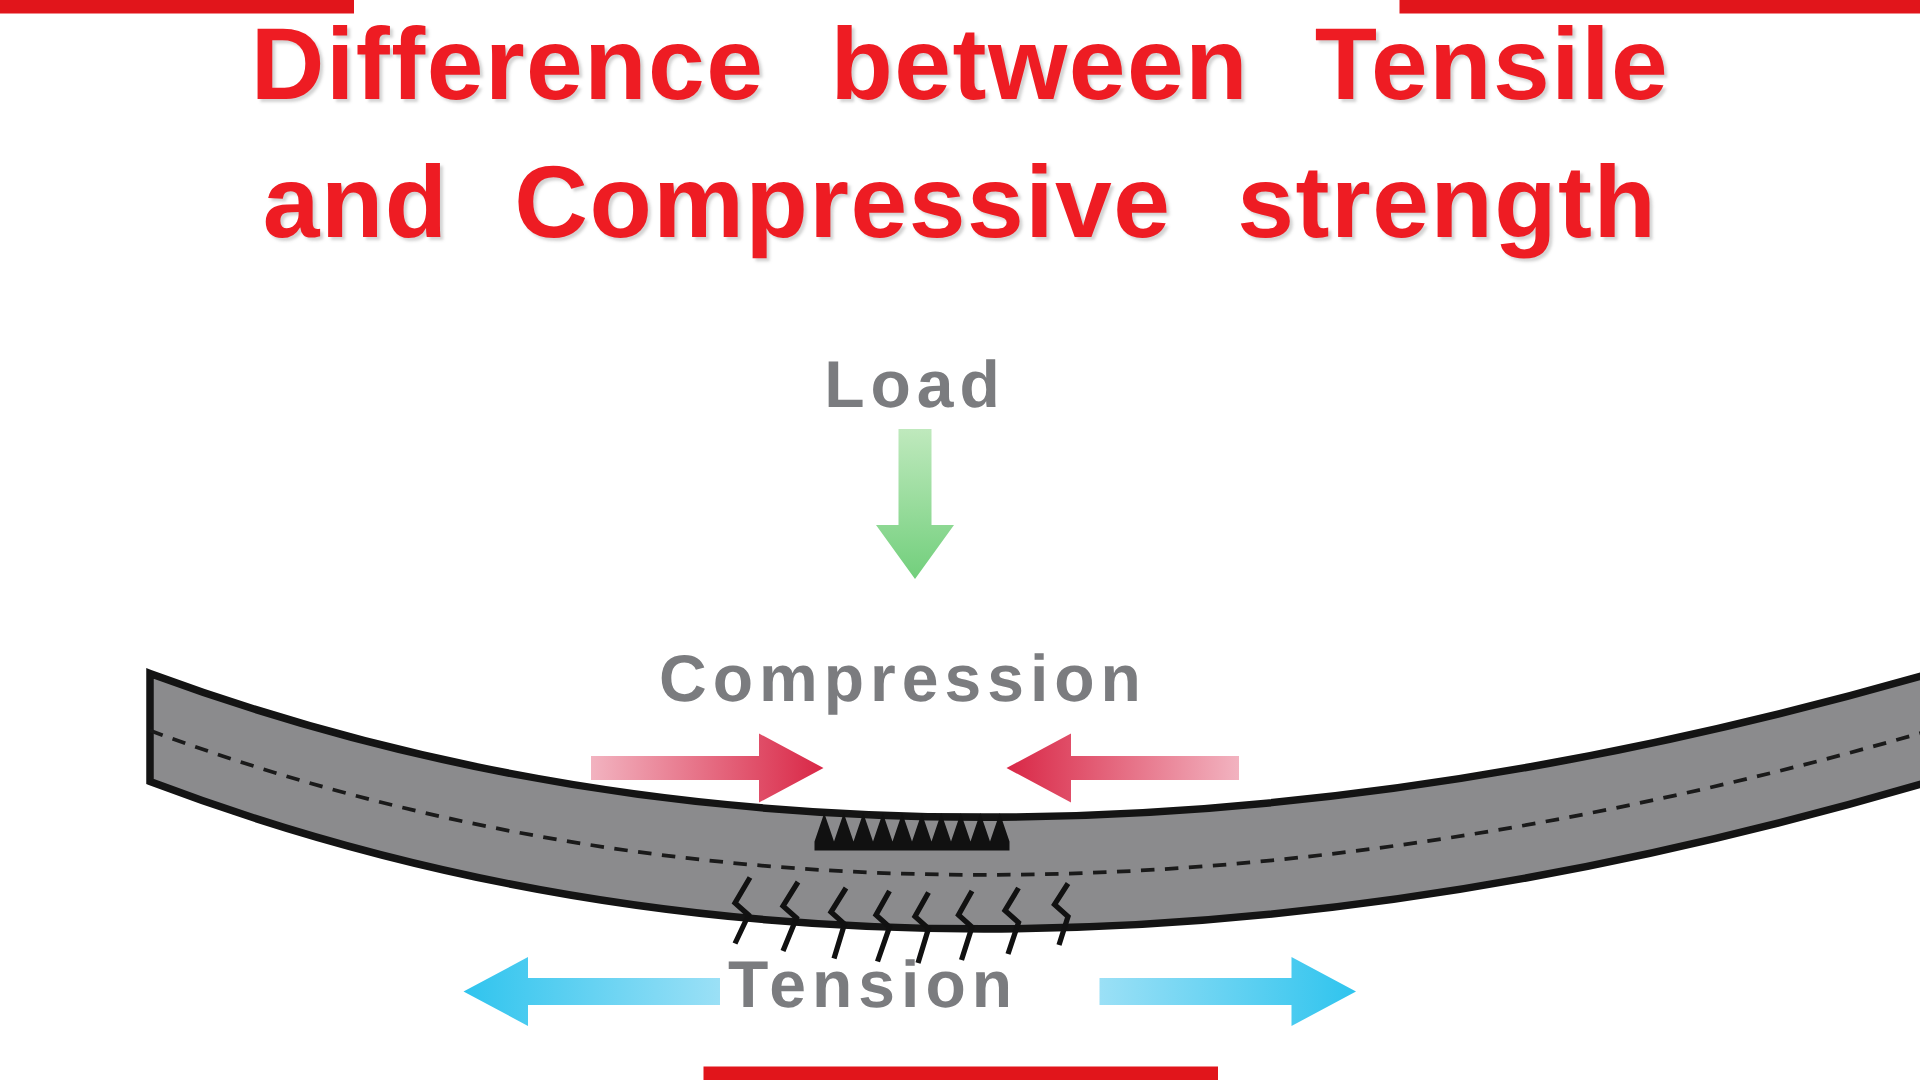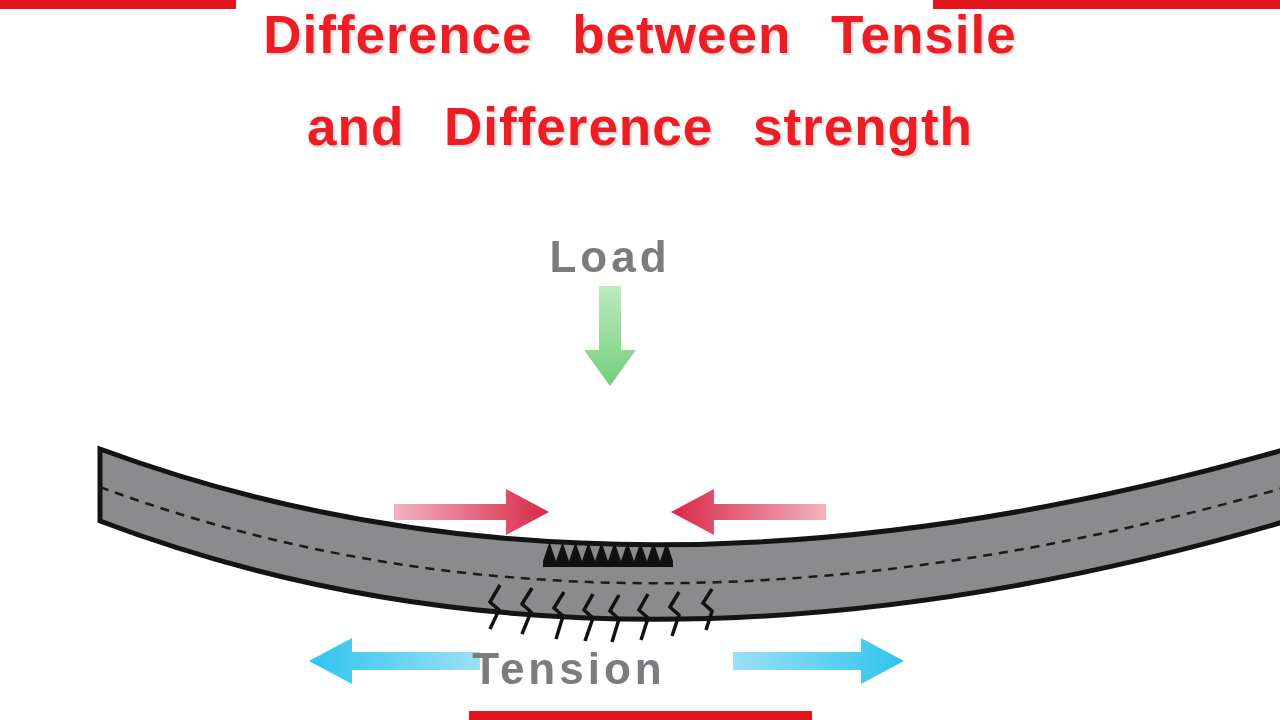--- a/index.html
+++ b/index.html
@@ -11,39 +11,39 @@
     font-family:"Liberation Sans","DejaVu Sans",sans-serif;
   }
   .frame-strip{
     position:absolute;height:9px;top:0;
     background:#e1151b;
   }
   #strip-bottom{top:711px;}
   .title-line{
     position:absolute;left:0;width:100%;
     text-align:center;
-    font-size:53px;font-weight:bold;
+    font-size:68px;font-weight:bold;
     letter-spacing:1px;word-spacing:24px;
     color:#ee1c23;
     text-shadow:2px 2px 2px rgba(130,130,130,0.35);
     white-space:nowrap;
   }
   #title-line1{top:4px;}
   #title-line2{top:96px;}
   .gray-label{
     position:absolute;
     transform:translateX(-50%);
     font-size:44px;font-weight:bold;
     letter-spacing:4px;
     color:#7b7c7f;
     white-space:nowrap;
   }
   #load-label{left:610px;top:232px;}
   #compression-label{left:602px;top:428px;}
-  #tension-label{left:569px;top:632px;margin-top:12px;}
+  #tension-label{left:582px;top:632px;}
   #diagram-svg{position:absolute;left:0;top:0;width:1280px;height:720px;}
 </style>
 </head>
 <body>
 
 <div id="slide">
 
   <div class="frame-strip" id="strip-top-left" style="left:0;width:236px;"></div>
   <div class="frame-strip" id="strip-top-right" style="left:933px;width:347px;"></div>
   <div class="frame-strip" id="strip-bottom" style="left:469px;width:343px;"></div>
@@ -95,18 +95,19 @@
     <path fill="url(#gradLoad)" d="M599 286 H621 V350 H636 L610 386 L584 350 H599 Z"></path>
 
     <polygon fill="url(#gradCompLeft)" points="394,504 506,504 506,489 549,512 506,535 506,520 394,520"></polygon>
     <polygon fill="url(#gradCompRight)" points="826,504 714,504 714,489 671,512 714,535 714,520 826,520"></polygon>
 
     <polygon fill="url(#gradTenLeft)" points="309,661 352,638 352,652 480,652 480,670 352,670 352,684"></polygon>
     <polygon fill="url(#gradTenRight)" points="904,661 861,638 861,652 733,652 733,670 861,670 861,684"></polygon>
   </svg>
 
   <div class="title-line" id="title-line1">Difference between Tensile</div>
-  <div class="title-line" id="title-line2">and Difference strength</div>
+  <div class="title-line" id="title-line2">and Compressive strength</div>
 
   <div class="gray-label" id="load-label">Load</div>
+  <div class="gray-label" id="compression-label">Compression</div>
   <div class="gray-label" id="tension-label">Tension</div>
 
 </div>
 
 </body></html>

